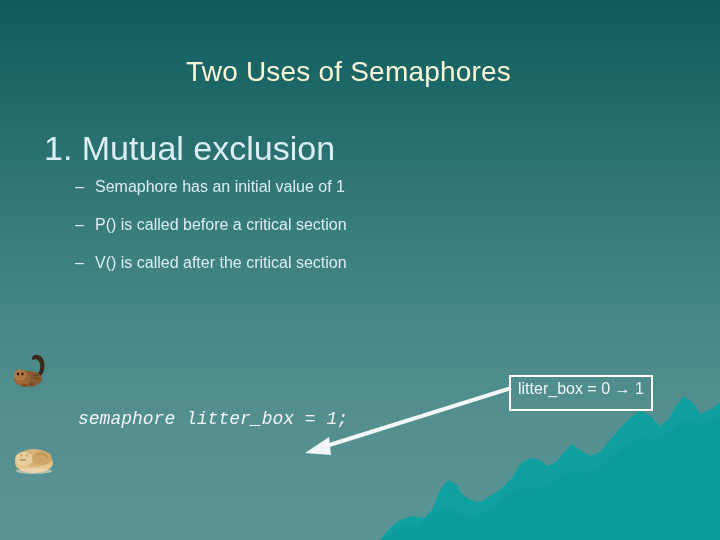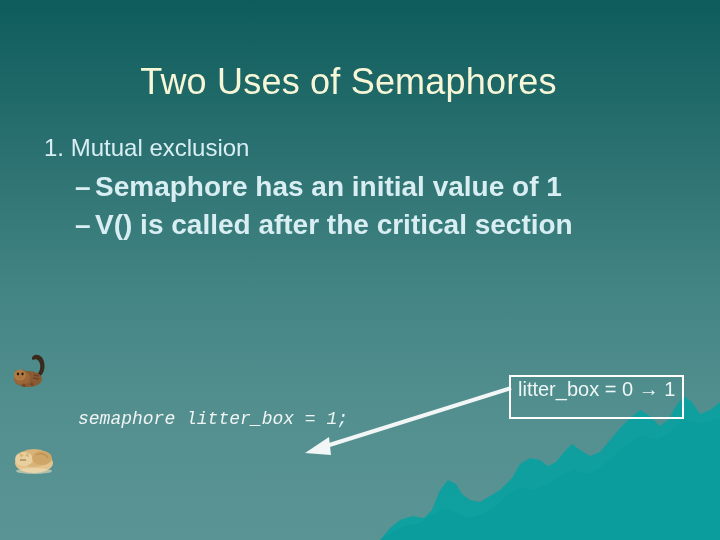--- a/index.html
+++ b/index.html
@@ -30,50 +30,49 @@
     bottom: 0;
     width: 720px;
     height: 200px;
     pointer-events: none;
   }
 
   
   #title {
     position: absolute;
     left: 0;
-    top: 60px;
+    top: 50px;
     width: 697px;
     text-align: center;
-    font-size: 36px;
+    font-size: 28px;
     line-height: 44px;
     color: #f7f7d8;
     letter-spacing: 0.2px;
     white-space: nowrap;
   }
 
   
   #bullets {
     position: absolute;
     left: 40px;
     top: 128px;
     width: 640px;
   }
   .lvl1 {
-    font-size: 24px;
+    font-size: 34px;
     line-height: 40px;
     color: #d9eef2;
     padding-left: 4px;
   }
   .lvl2 {
-    font-size: 28px;
+    font-size: 16px;
     line-height: 38px;
     color: #d9eef2;
     padding-left: 35px;
     white-space: nowrap;
-    font-weight: bold;
   }
   .dash {
     display: inline-block;
     width: 20px;
     color: #d9eef2;
   }
 
   
   #code {
     position: absolute;
@@ -85,23 +84,23 @@
     white-space: pre;
   }
   .code-line { color: #f0f4f4; font-style: italic; }
 
   
   #callout {
     position: absolute;
     left: 509px;
     top: 375px;
     border: 2px solid #ffffff;
-    padding: 2px 7px 18px 7px;
+    padding: 2px 7px 10px 7px;
     color: #eef6f6;
-    font-size: 20px;
+    font-size: 16px;
     line-height: 20px;
     white-space: nowrap;
   }
 
   
   #arrow {
     position: absolute;
     left: 295px;
     top: 375px;
     width: 230px;
@@ -133,20 +132,23 @@
              L 560 136 L 574 130 L 588 134 L 600 128 L 614 116 L 628 104 L 642 96
              L 656 100 L 670 92 L 684 80 L 700 84 L 720 78 L 720 200 Z" fill="#0a9a9a" opacity="0.55"></path>
   </svg>
 
   <div id="title">Two Uses of Semaphores</div>
 
   <div id="bullets">
     <div class="lvl1">1. Mutual exclusion</div>
     <div class="lvl2">
       <span class="dash">–</span><span>Semaphore has an initial value of 1</span>
+    </div>
+    <div class="lvl2">
+      <span class="dash">–</span><span>P() is called before a critical section</span>
     </div>
     <div class="lvl2">
       <span class="dash">–</span><span>V() is called after the critical section</span>
     </div>
   </div>
 
   <div id="code">
     <div class="code-line">semaphore litter_box = 1;</div>
     
     

